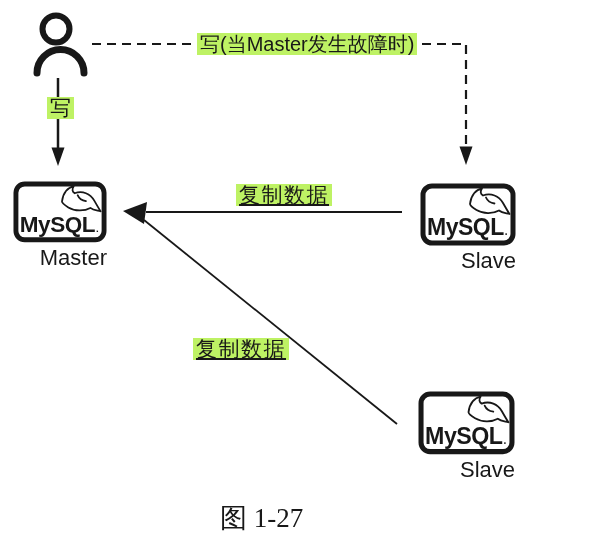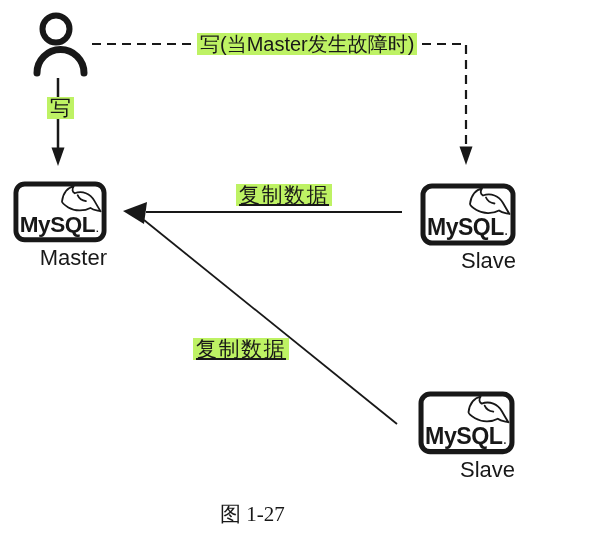--- a/index.html
+++ b/index.html
@@ -32,21 +32,21 @@
     position:absolute;background:#bef264;
     font-size:21px;line-height:22px;padding:0 3px;
     color:#181818;white-space:nowrap;
   }
   .edge-label.small{font-size:20px;}
   .edge-label.spaced{letter-spacing:1.5px;text-decoration:underline;}
 
   .caption{
     position:absolute;left:220px;top:500px;
     font-family:"Liberation Serif","DejaVu Serif",serif;
-    font-size:21px;color:#181818;white-space:nowrap;
+    font-size:27px;color:#181818;white-space:nowrap;
   }
 </style>
 </head>
 <body>
 
 <div class="stage">
 
   <svg class="layer" width="601" height="549" viewBox="0 0 601 549">
 
     <g>

